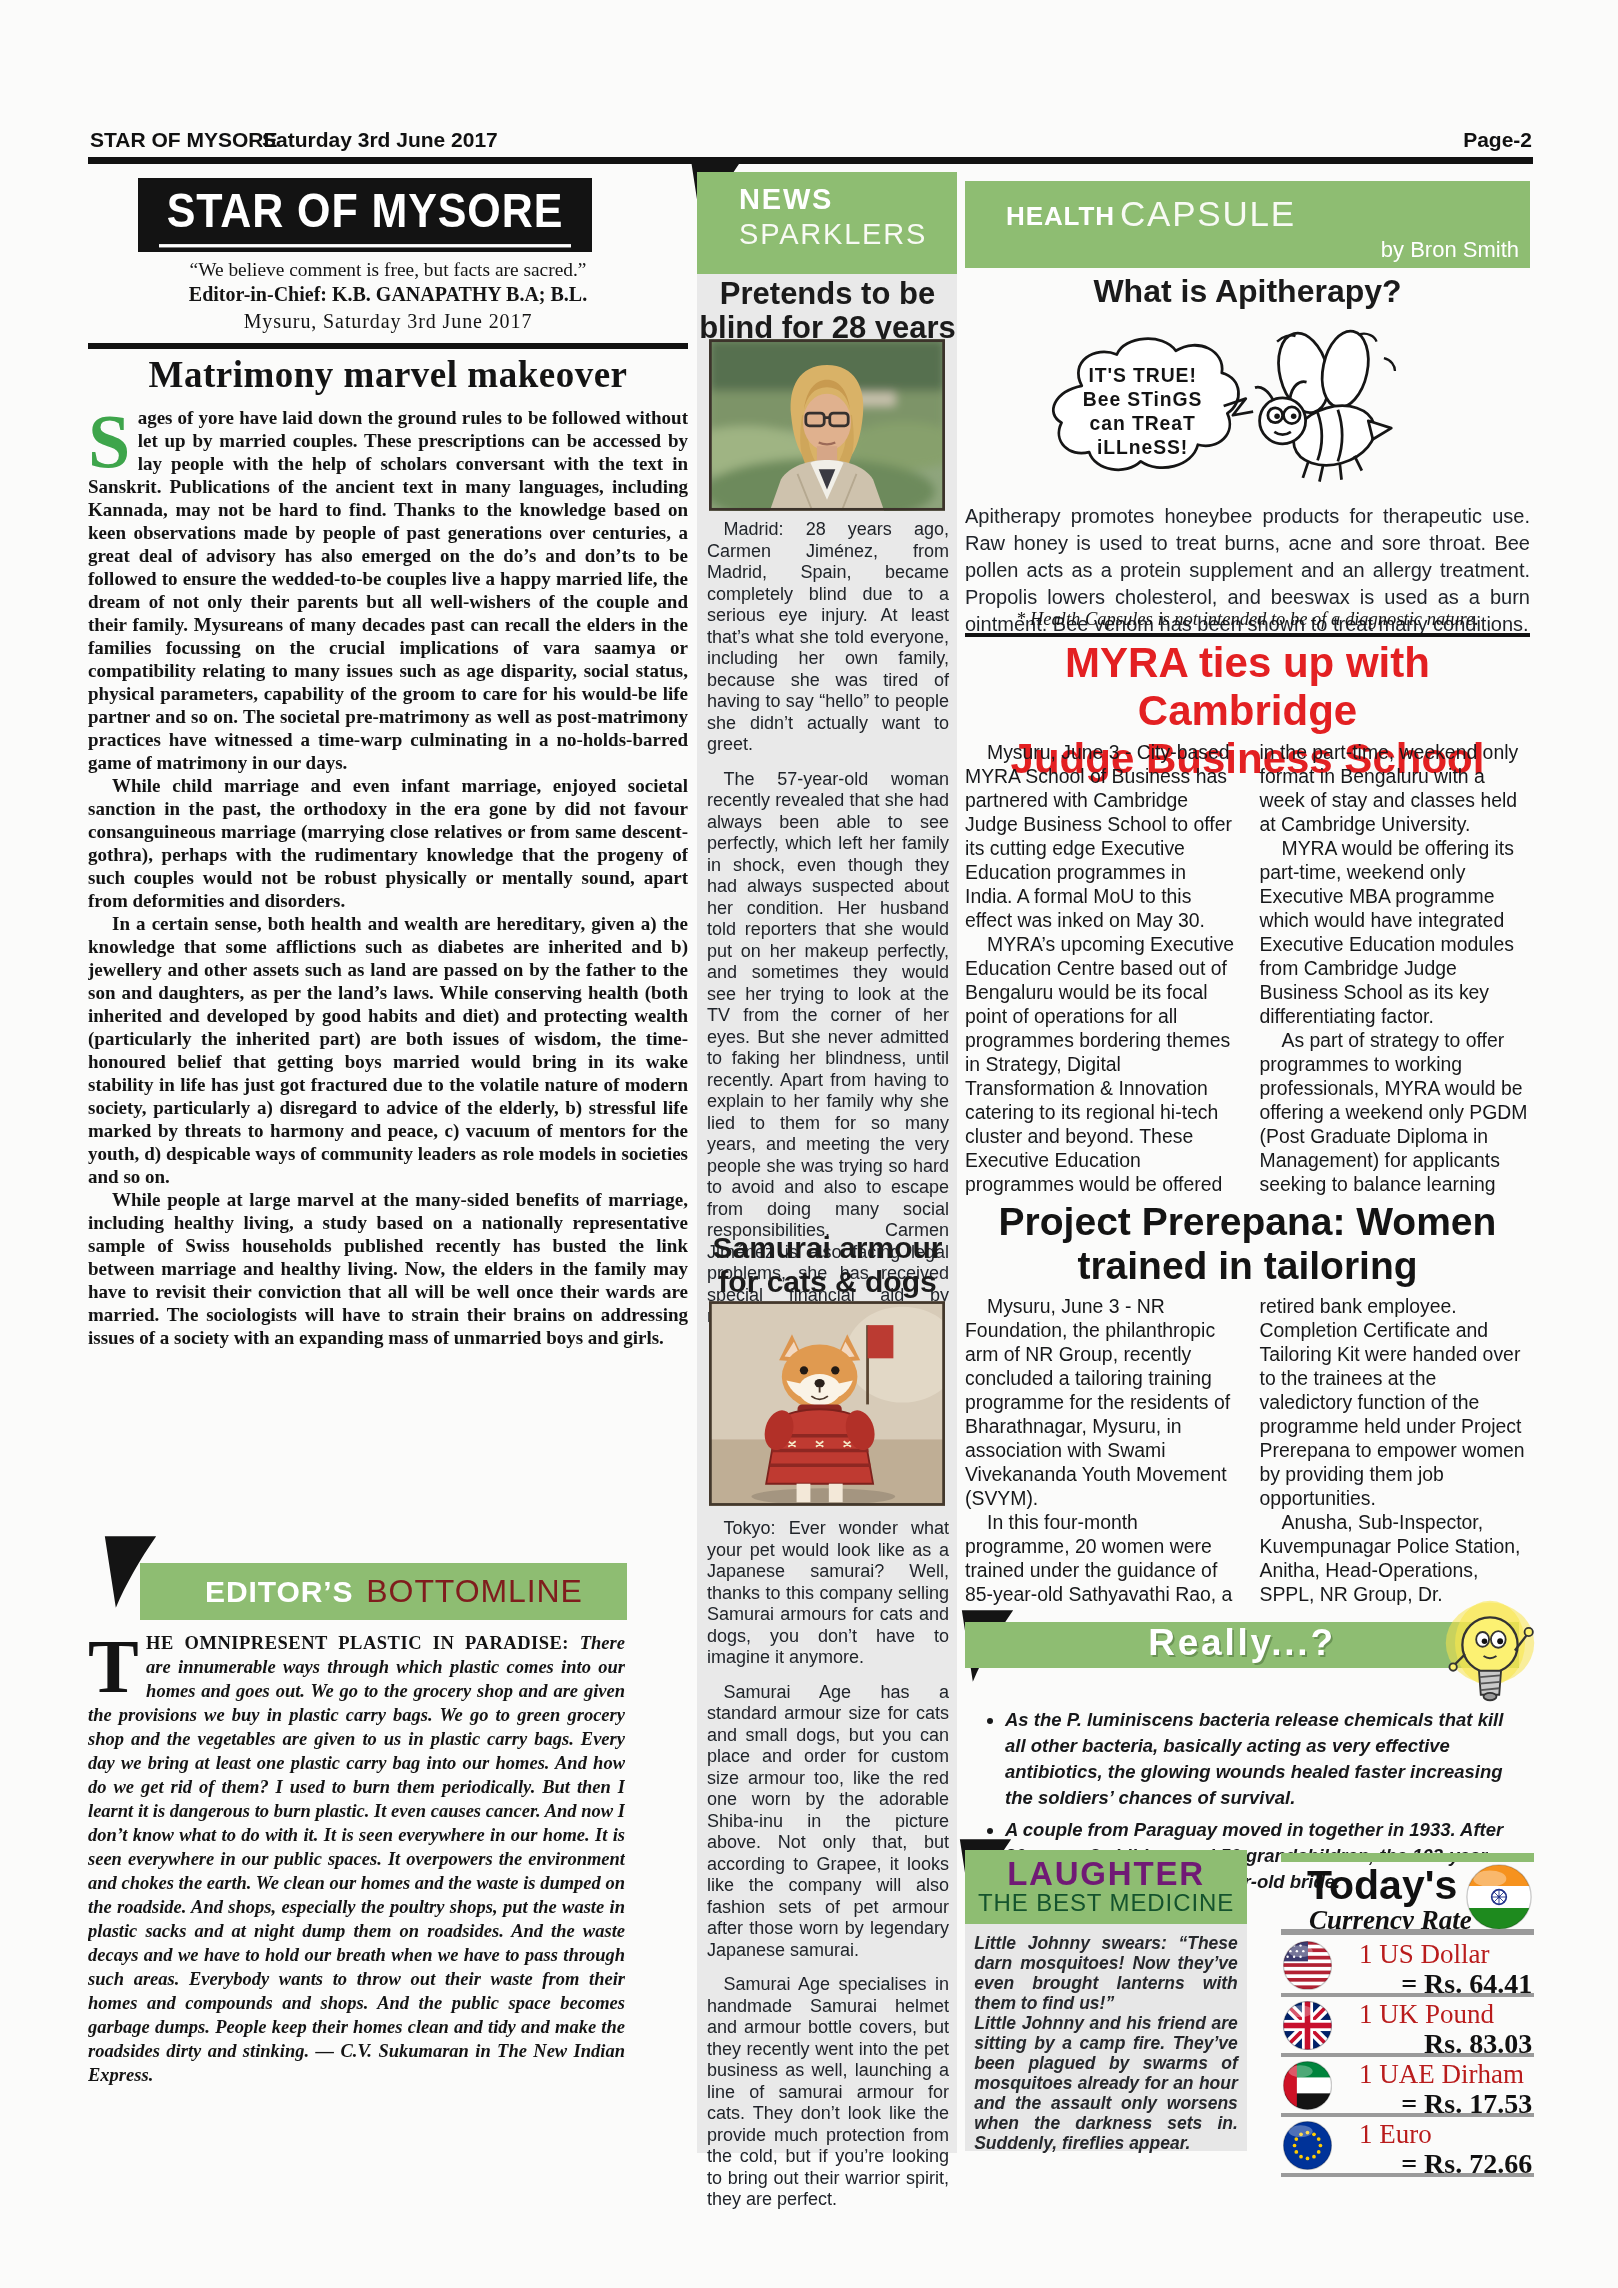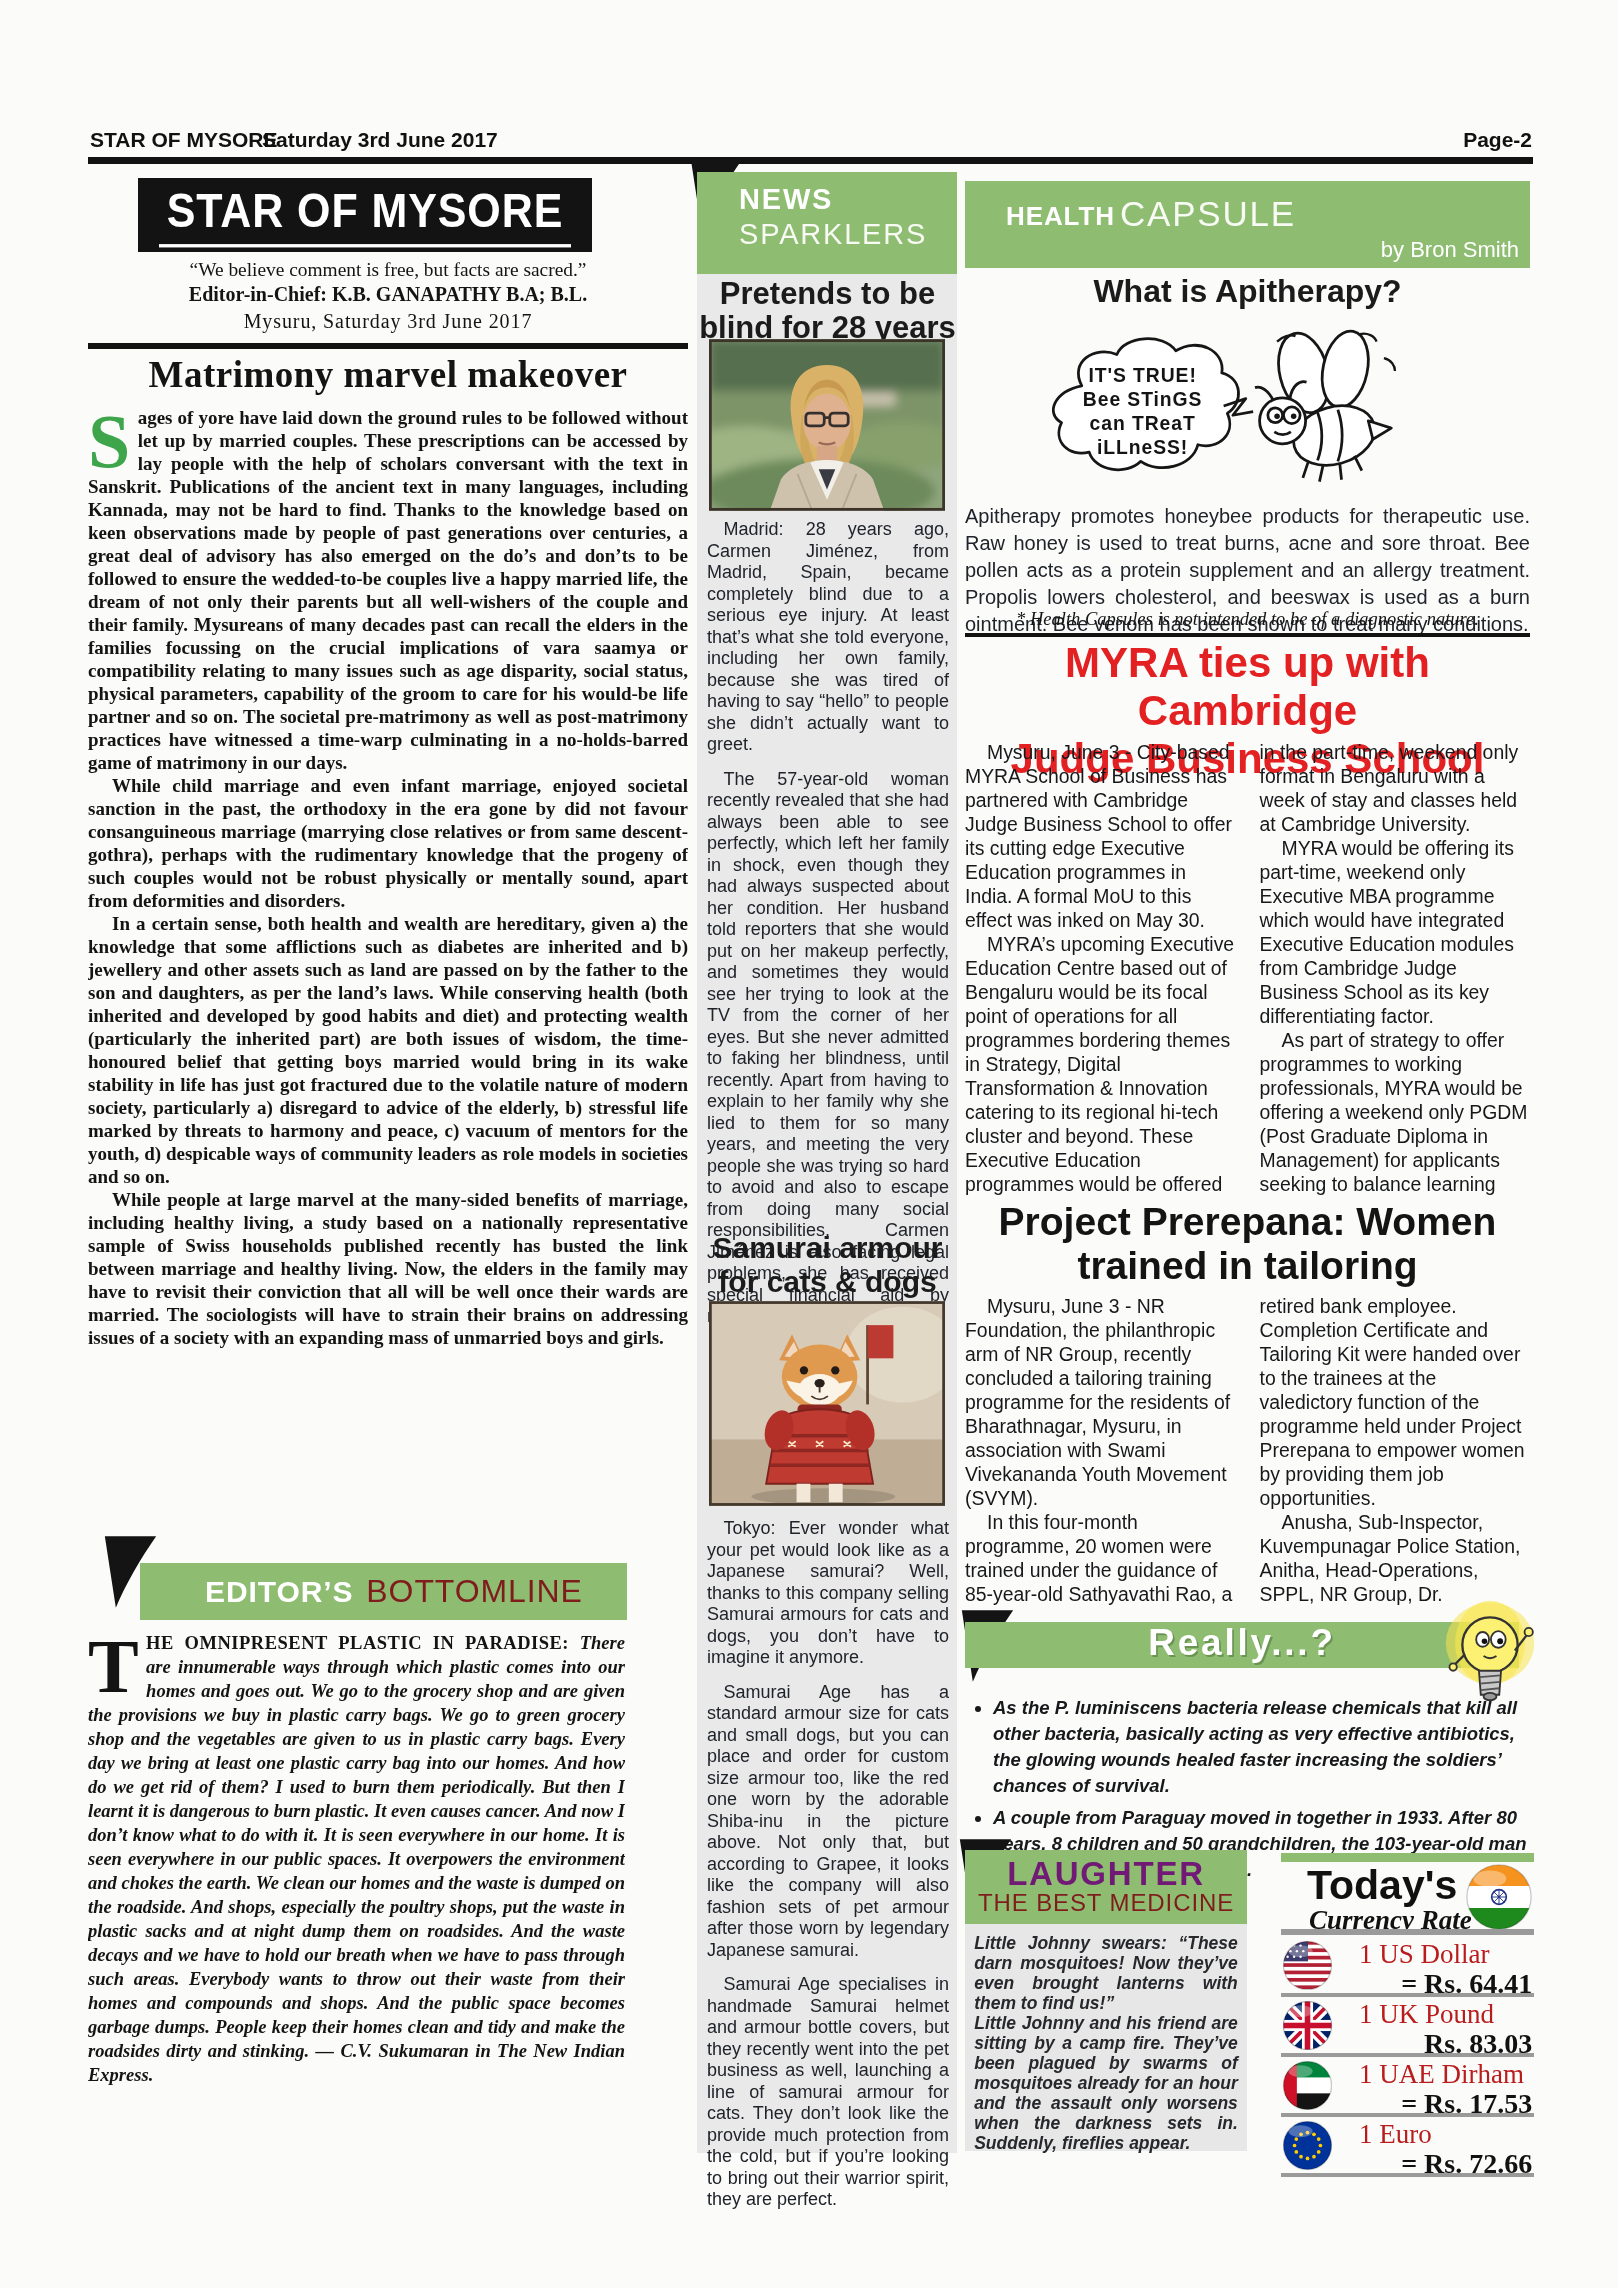--- a/index.html
+++ b/index.html
@@ -63,27 +63,27 @@
   .twocol p{margin:0;text-indent:22px;}
   #myra-body{left:965px;top:740px;width:567px;height:458px;overflow:hidden;}
   #prer-title{left:965px;top:1200px;width:565px;font:700 39px/44px "Liberation Sans",sans-serif;color:#141414;}
   #prer-body{left:965px;top:1294px;width:567px;height:318px;overflow:hidden;}
   
   #really-tri{left:960px;top:1608px;}
   #really-band{left:965px;top:1622px;width:554px;height:46px;}
   #really-band span{display:block;line-height:46px;text-align:center;font:700 37px "Liberation Sans",sans-serif;color:#fff;letter-spacing:2.8px;text-shadow:1.8px 1.8px 0 rgba(40,70,30,.35);}
   #bulb-art{left:1443px;top:1597px;width:94px;height:118px;}
   #really-bullets{left:971px;top:1695px;width:559px;}
-  #really-bullets ul{margin:0;padding-left:22px;}
+  #really-bullets ul{margin:12px;padding-left:22px;}
   #really-bullets li{font:italic 700 18.5px/26px "Liberation Sans",sans-serif;color:#17181a;margin-bottom:5.5px;}
   
   #laugh-tri{left:958px;top:1837px;}
   #laugh-box{left:965px;top:1850px;width:282px;height:74px;padding-top:7.4px;box-sizing:border-box;}
   #laugh-box .l1{font:700 33px "Liberation Sans",sans-serif;color:#701a75;letter-spacing:1.8px;line-height:33px;}
-  #laugh-box .l2{font:400 24px "Liberation Sans",sans-serif;color:#7f1d1d;letter-spacing:0.9px;line-height:26px;}
+  #laugh-box .l2{font:400 24px "Liberation Sans",sans-serif;color:#14532d;letter-spacing:0.9px;line-height:26px;}
   #joke-box{left:965px;top:1924px;width:282px;height:227px;background:#e7e7e7;box-sizing:border-box;padding:9.2px 9.2px 0;}
   #joke-box p{margin:0;font:italic 700 17.5px/20px "Liberation Sans",sans-serif;color:#26282c;text-align:justify;}
   
   #cur-box{left:1281px;top:1853px;width:253px;height:325px;}
   #cur-greenbar{position:absolute;left:0;top:0;width:253px;height:9.2px;background:#8ebd72;}
   #cur-t1{position:absolute;left:26px;top:13px;font:700 41px/39px "Liberation Sans",sans-serif;color:#111;}
   #cur-t2{position:absolute;left:28px;top:52px;font:italic 700 27px "Liberation Serif",serif;color:#111;}
   #cur-flag{position:absolute;right:1.8px;top:11px;width:66px;height:66px;}
   #cur-graybar{position:absolute;left:0;top:76px;width:253px;height:5.5px;background:#9a9a9a;}
   .cur-row{position:absolute;left:0;width:253px;height:55px;border-bottom:4.6px solid #9a9a9a;}

